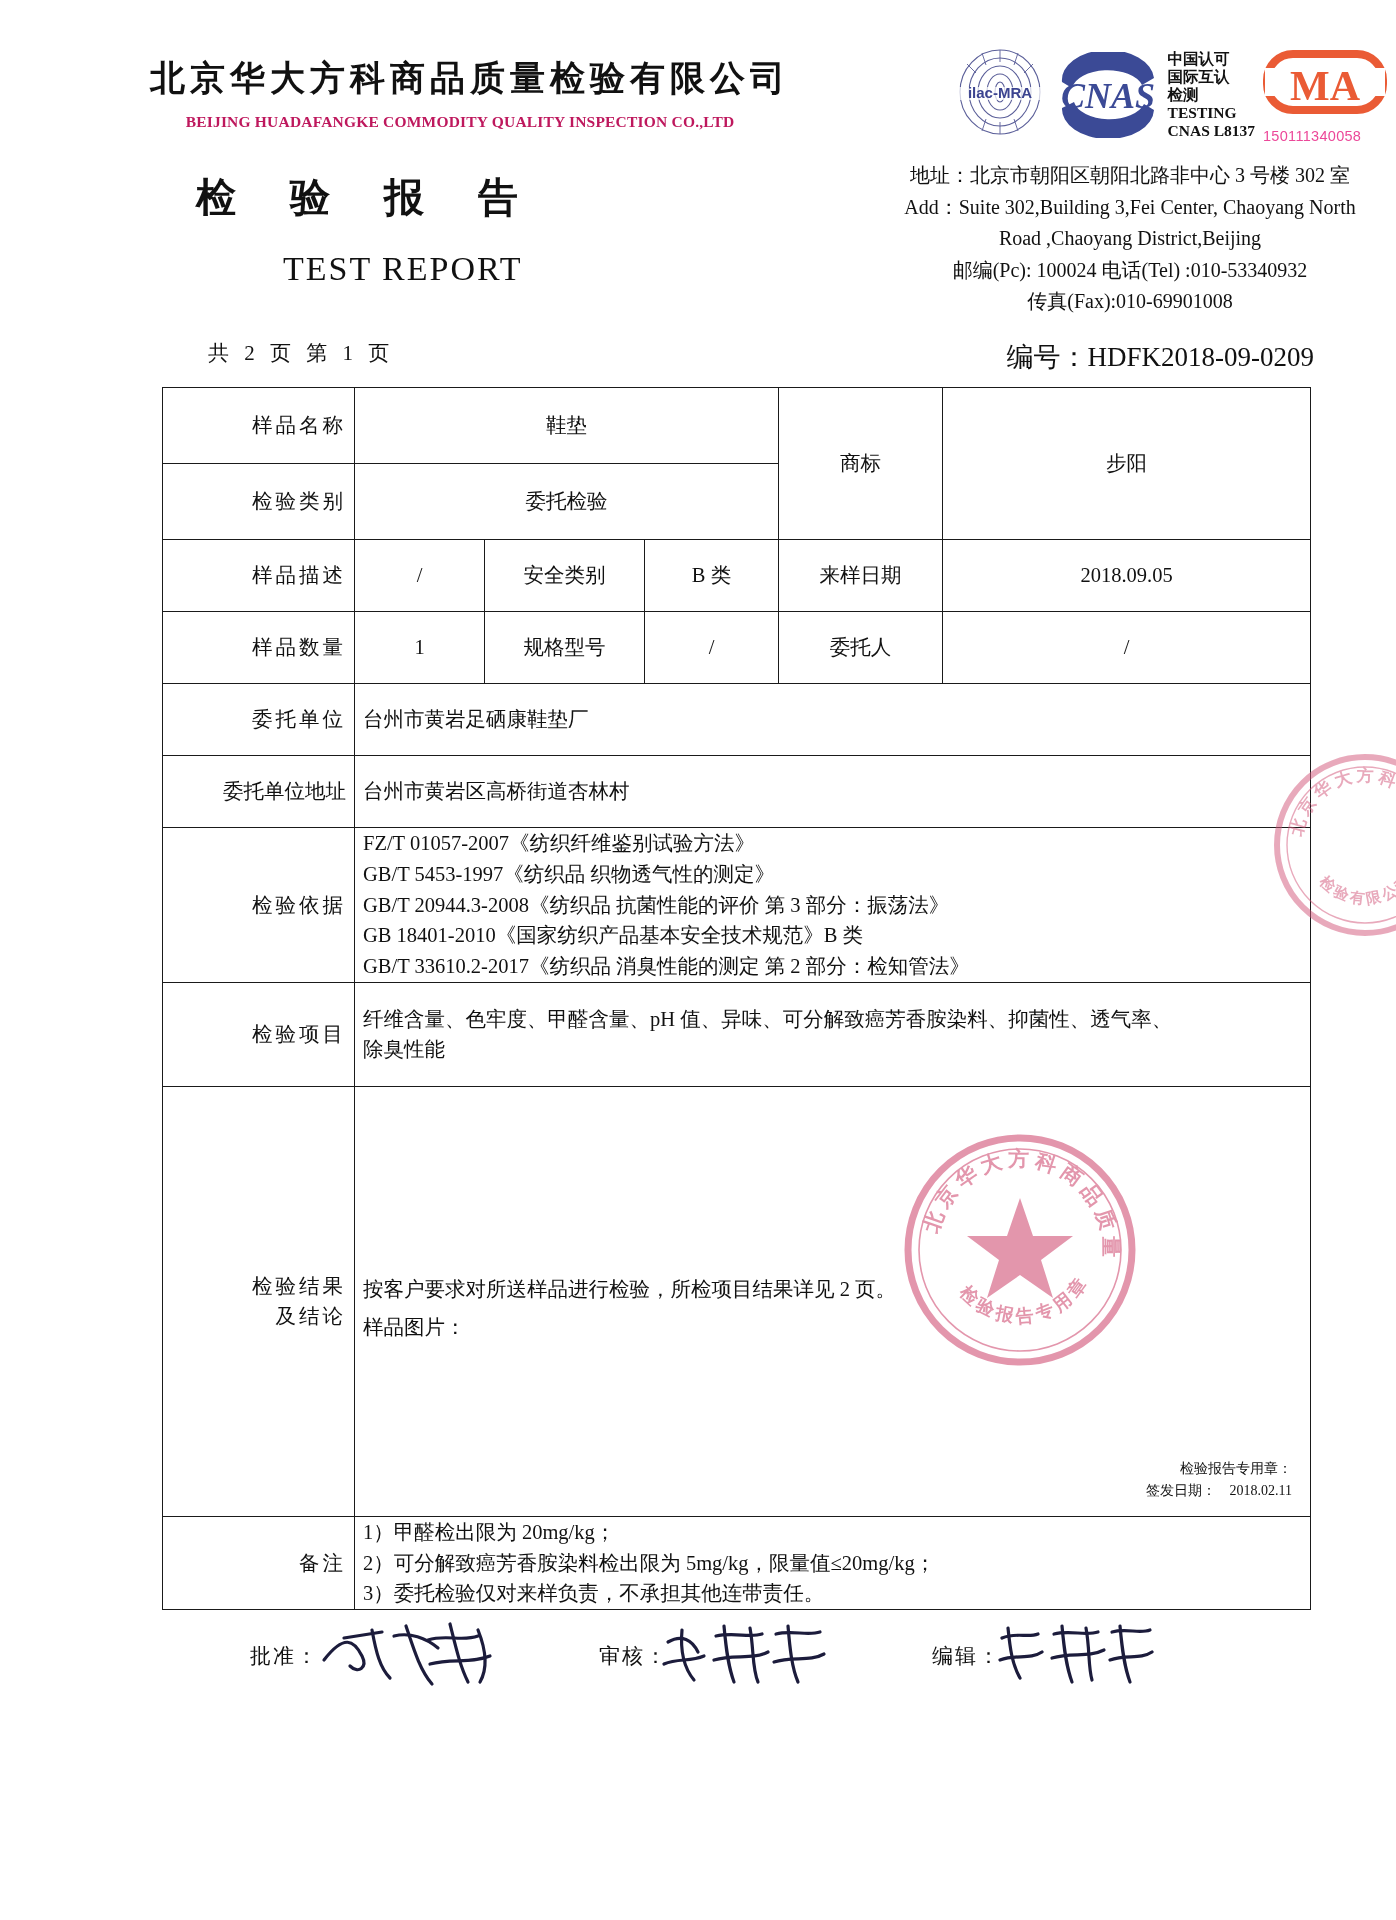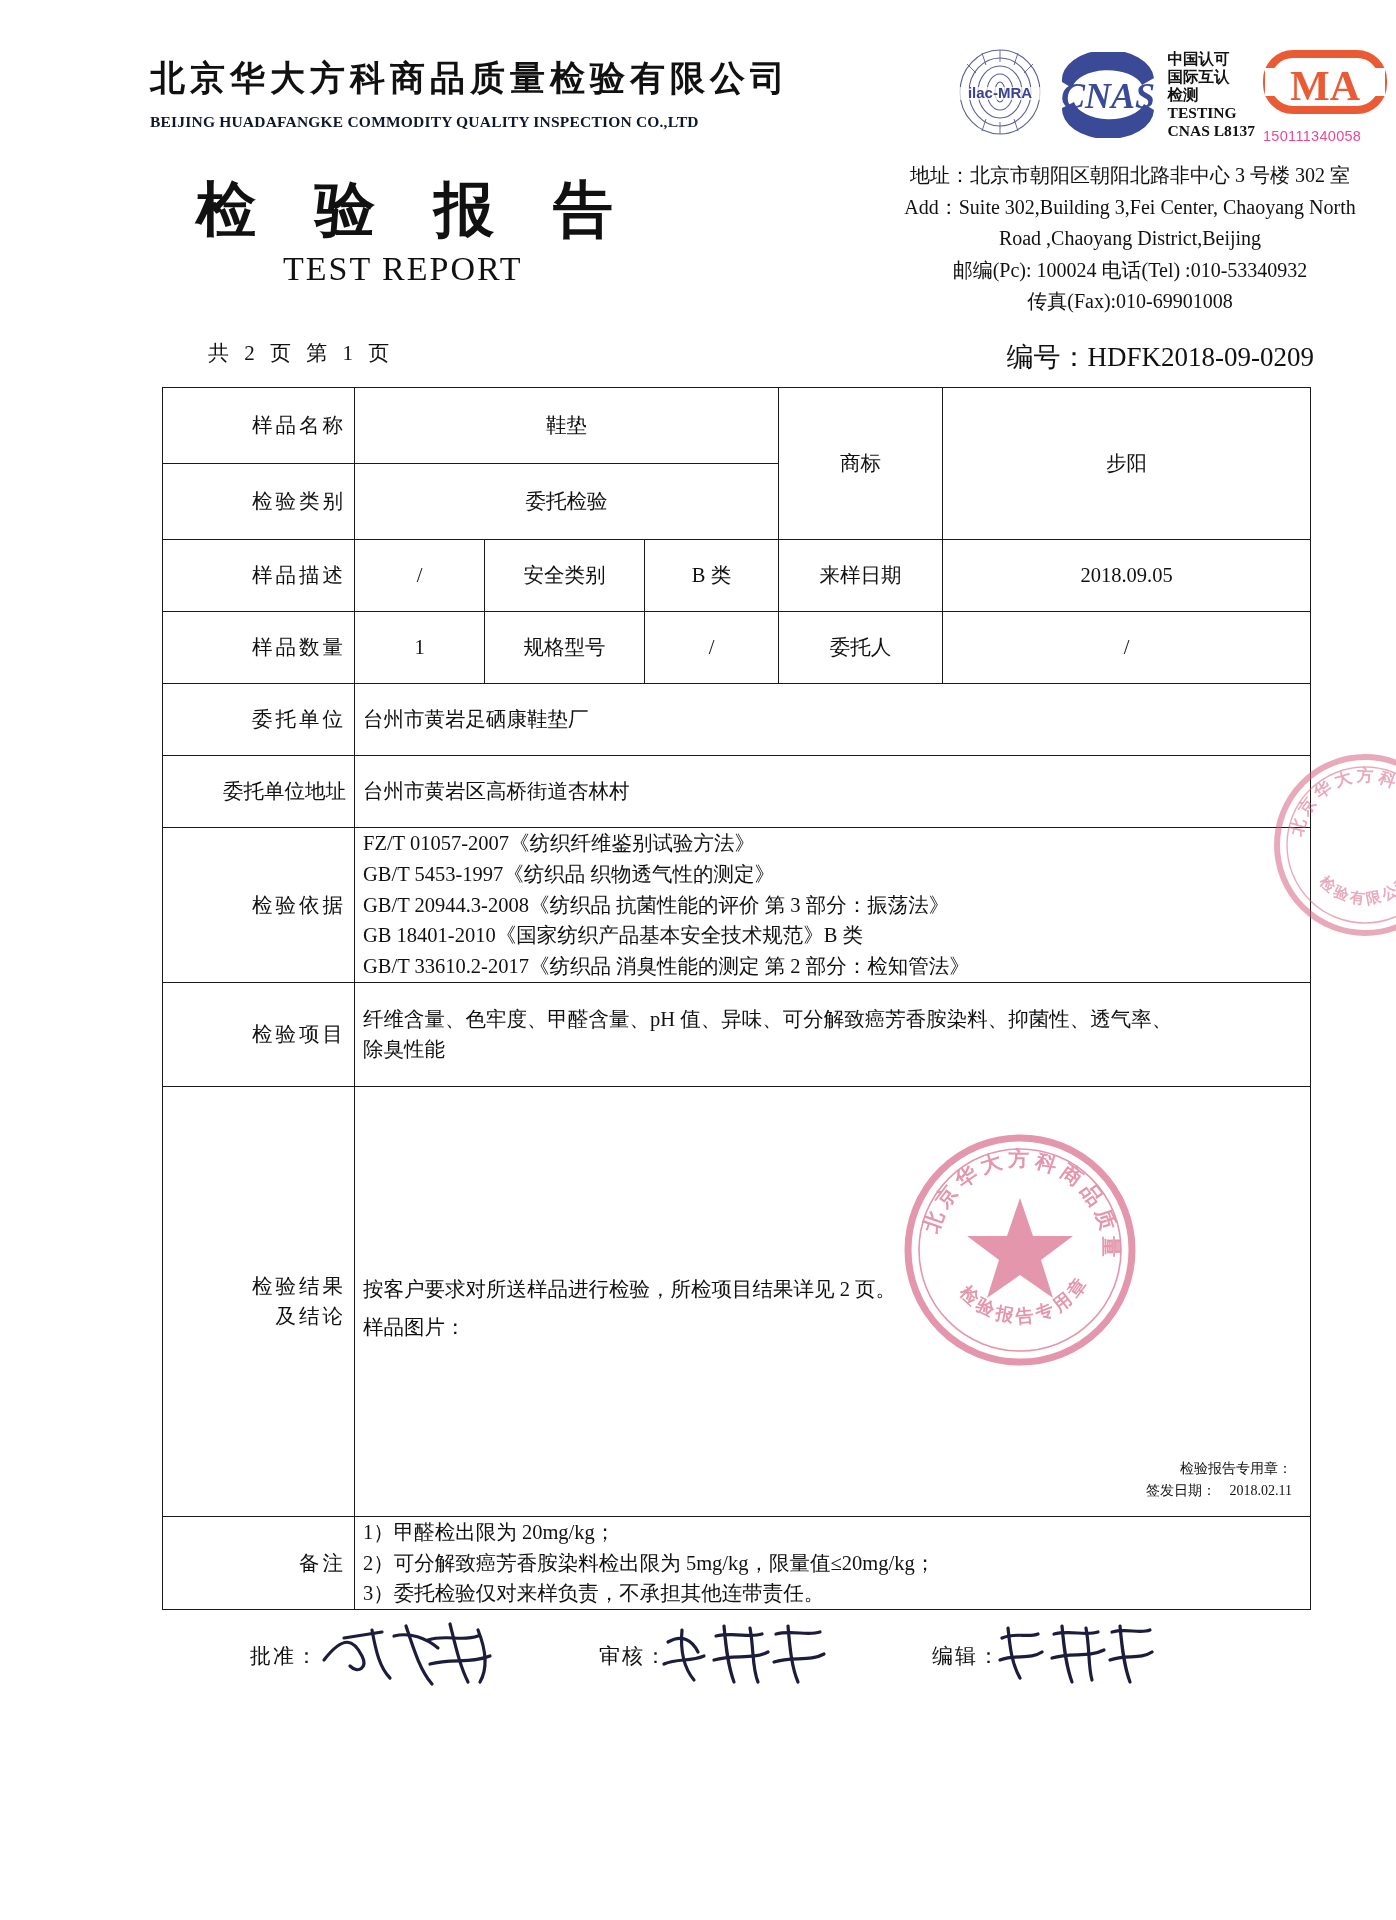--- a/index.html
+++ b/index.html
@@ -21,21 +21,21 @@
   .company-block {
     position: absolute; left: 150px; top: 55px; width: 620px;
   }
   .company-cn {
     font-size: 35px; font-weight: 700; letter-spacing: 5px;
     font-family: "Liberation Serif", "DejaVu Serif", serif;
     white-space: nowrap; color: #111;
   }
   .company-en {
     font-size: 15.5px; font-weight: 700; letter-spacing: 0.2px;
-    margin-top: 11px; white-space: nowrap; color: #0f172a;
+    margin-top: 11px; white-space: nowrap; color: #be185d; text-align: center;
   }
 
   .logos {
     position: absolute; right: 5px; top: 44px;
     display: flex; align-items: flex-start; gap: 8px;
   }
   .logo-ilac { width: 96px; height: 96px; position: relative; }
   .logo-cnas { width: 104px; height: 86px; position: relative; margin-top: 8px; }
   .cnas-text-block {
     font-size: 15.5px; font-weight: 700; line-height: 1.16;
@@ -46,21 +46,21 @@
   .cma-num {
     font-size: 14.5px; color: #ec4899; letter-spacing: 0.3px;
     font-family: "Liberation Sans", sans-serif; margin-top: 4px;
     white-space: nowrap;
   }
 
   
   .title-row { position: relative; height: 165px; }
   .title-cn {
     position: absolute; left: 196px; top: 10px;
-    font-size: 60px; font-weight: 700; letter-spacing: 22px;
+    font-size: 40px; font-weight: 700; letter-spacing: 22px;
     white-space: nowrap;
     text-align: center;
   }
   .title-en {
     position: absolute; left: 283px; top: 90px;
     font-size: 34px; letter-spacing: 2px; white-space: nowrap;
   }
   .addr {
     position: absolute; left: 880px; top: 0px; width: 500px;
     font-size: 20px; line-height: 1.58; font-weight: 400; text-align: center;

